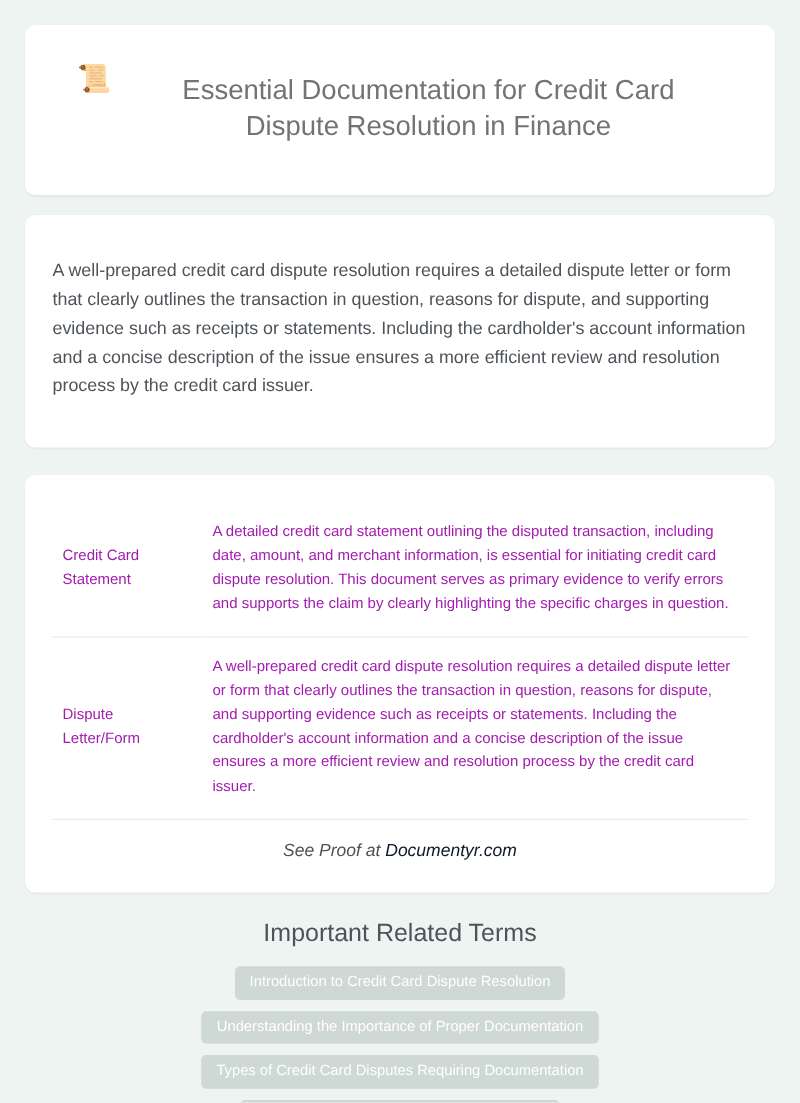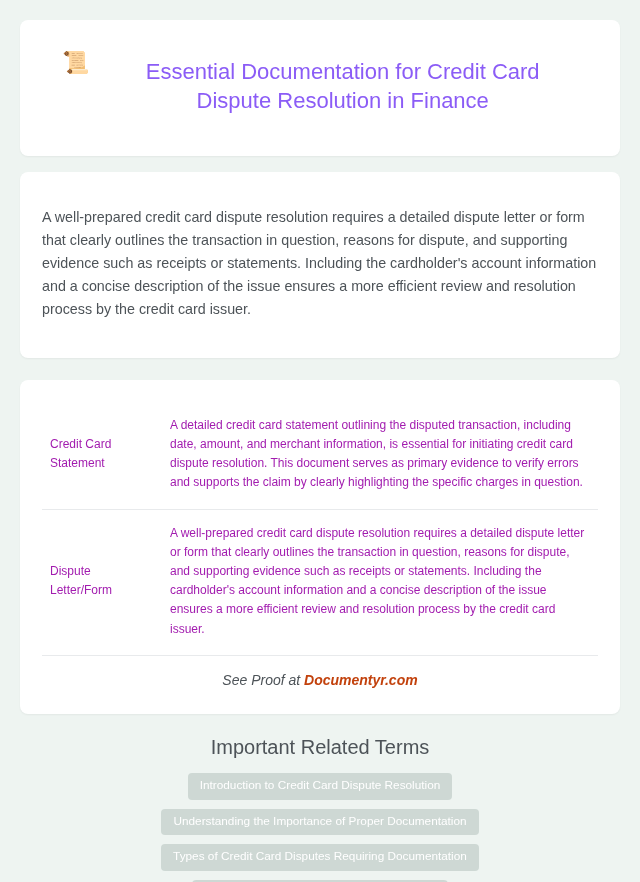--- a/index.html
+++ b/index.html
@@ -40,21 +40,21 @@
     font-size: 22px;
     line-height: 1.2;
     margin-right: 18px;
     margin-top: 8px;
     color: #8e9aa6;
     flex: 0 0 auto;
   }
   .title-text {
     font-size: 22px;
     font-weight: normal;
-    color: #8b5cf6;
+    color: #737373;
     text-align: center;
     line-height: 1.32;
     max-width: 470px;
   }
 
   
   .summary-card {
     padding: 20px 22px 22px 22px;
     margin-bottom: 22px;
   }
@@ -95,22 +95,22 @@
   }
   .see-more {
     text-align: center;
     font-size: 14px;
     font-style: italic;
     color: #4d5358;
     padding: 16px 0 16px 0;
   }
   .see-more b {
     font-style: italic;
-    font-weight: bold;
-    color: #c2410c;
+    font-weight: normal;
+    color: #0f172a;
   }
 
   
   .related-heading {
     text-align: center;
     font-size: 20px;
     color: #4d5358;
     margin: 4px 0 14px 0;
   }
   .tags {

